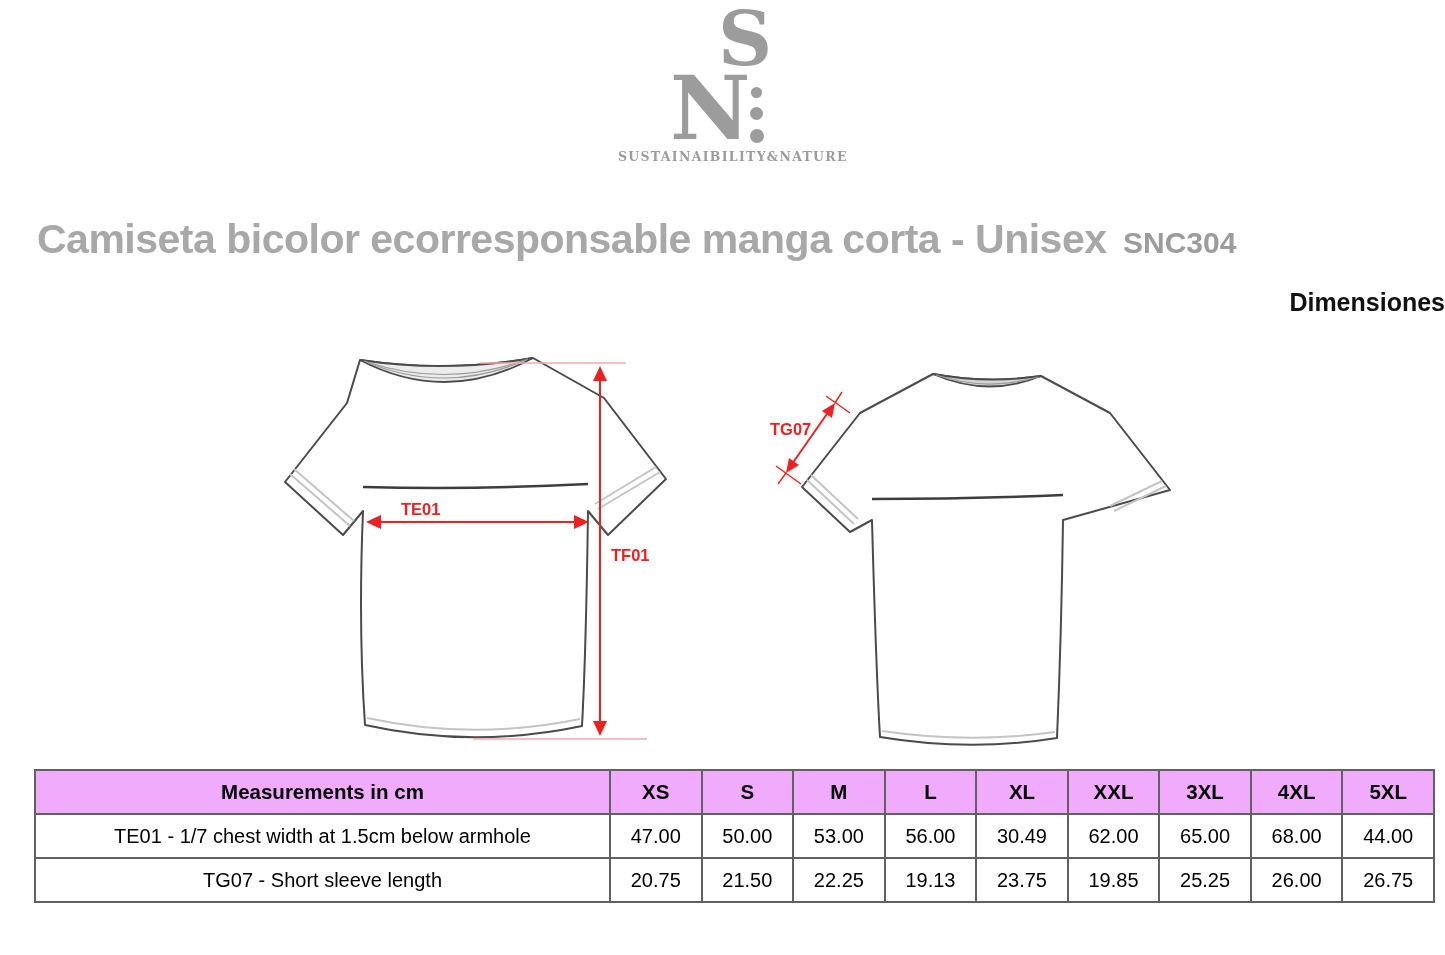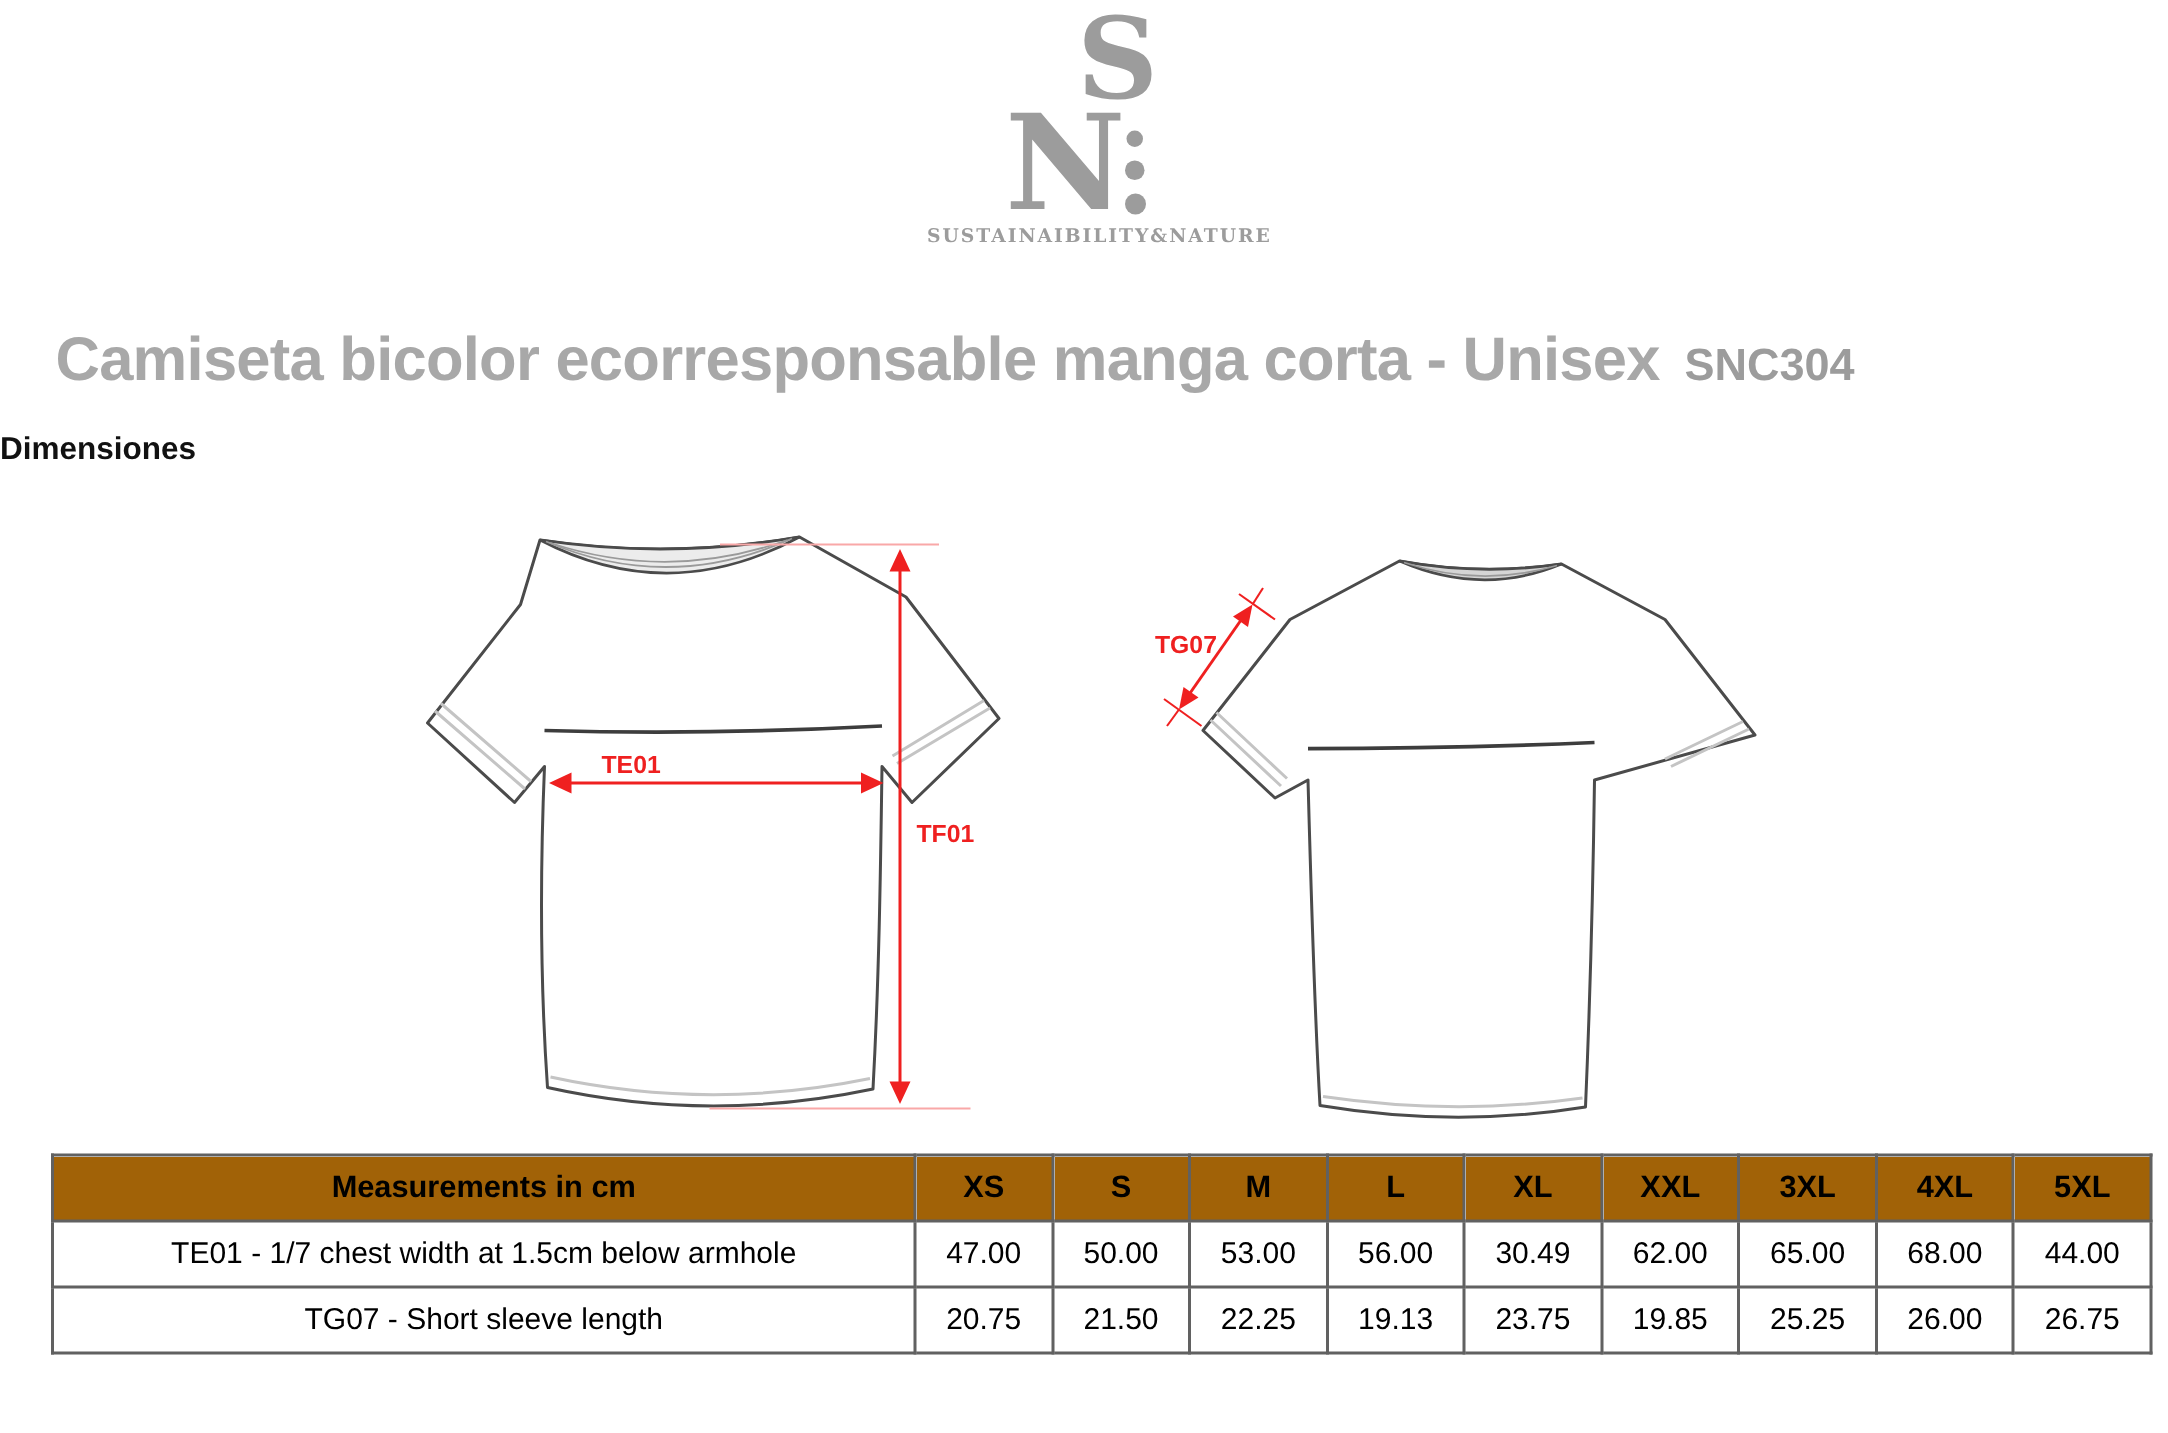--- a/index.html
+++ b/index.html
@@ -15,42 +15,42 @@
   #logo-dot-2{left:750px;top:107px;width:13px;height:13px;}
   #logo-dot-3{left:750px;top:129px;width:14px;height:14px;}
   #logo-wordmark{position:absolute;left:618px;top:149px;color:#9c9c9c;
                  font-family:"DejaVu Serif",serif;font-weight:bold;font-size:12.5px;
                  letter-spacing:1.3px;white-space:nowrap;}
   
   #title-row{position:absolute;left:37px;top:216px;white-space:nowrap;}
   #page-title{font-size:41px;font-weight:bold;color:#a8a8a8;letter-spacing:-0.5px;}
   #product-code{font-size:30px;font-weight:bold;color:#9c9c9c;margin-left:12px;}
   
-  #section-heading{position:absolute;left:0;top:288px;width:1445px;text-align:left;
-                   font-size:21px;font-weight:bold;color:#111;}
+  #section-heading{position:absolute;left:0;top:288px;width:1445px;text-align:right;
+                   font-size:25px;font-weight:bold;color:#111;}
   
   #front-svg{position:absolute;left:270px;top:343px;}
   #back-svg{position:absolute;left:738px;top:348px;}
   .tee{fill:#ffffff;stroke:#4b4b4b;stroke-width:2;stroke-linejoin:round;}
   .seam{fill:none;stroke:#3d3d3d;stroke-width:2.5;}
   .stitch{fill:none;stroke:#c4c4c4;stroke-width:2;}
   .collar-band{fill:#ececec;stroke:#4b4b4b;stroke-width:1.8;}
   .collar-line{fill:none;stroke:#9a9a9a;stroke-width:1.2;}
   .dim{stroke:#ef2020;stroke-width:2;fill:none;}
   .dim-ext{stroke:#f9a8a8;stroke-width:1.3;fill:none;}
   .dim-tick{stroke:#ef2020;stroke-width:1.4;fill:none;}
   .dim-head{fill:#ef2020;stroke:none;}
   .dim-label{fill:#ef2020;font-family:"Liberation Sans",sans-serif;
              font-weight:bold;font-size:16.5px;}
   
   #size-table{position:absolute;left:34px;top:769px;width:1401px;border-collapse:collapse;
               table-layout:fixed;font-size:20px;color:#000;}
   #size-table th,#size-table td{border:2px solid #616161;text-align:center;
               height:42px;padding:0 2px;overflow:hidden;white-space:nowrap;}
-  #size-table th{background:#a16207;font-weight:bold;font-size:20.5px;}
+  #size-table th{background:#f0abfc;font-weight:bold;font-size:20.5px;}
 </style>
 </head>
 <body>
 
 <div id="page">
 
   <div>
     <span id="logo-s" class="logo-letter">S</span>
     <span id="logo-n" class="logo-letter">N</span>
     <span id="logo-dot-1" class="logo-dot"></span>

